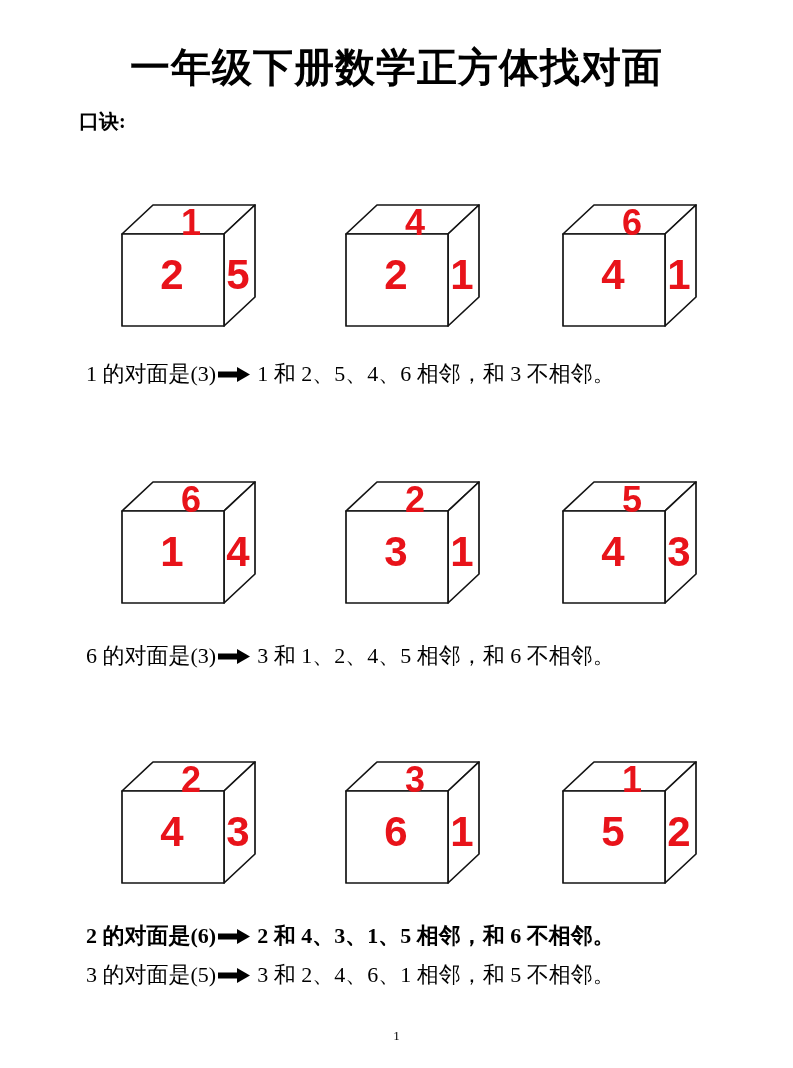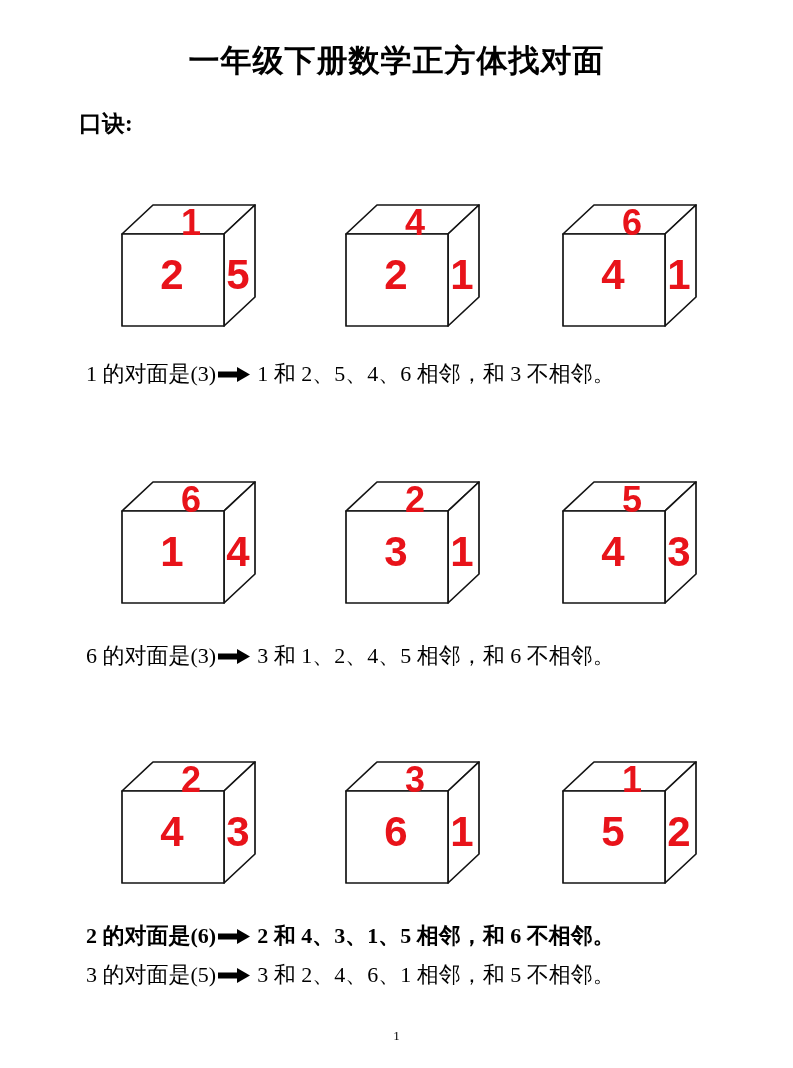--- a/index.html
+++ b/index.html
@@ -6,25 +6,25 @@
   body {
     width: 793px; height: 1068px;
     font-family: "Liberation Serif", "DejaVu Serif", serif;
     color: #000000;
   }
   .page { position: relative; width: 793px; height: 1068px; overflow: hidden; background: #ffffff; }
 
   .title {
     position: absolute; top: 40px; left: 0; width: 100%;
     margin: 0; text-align: center;
-    font-size: 31px; font-weight: bold; letter-spacing: 1px;
+    font-size: 40px; font-weight: bold; letter-spacing: 1px;
   }
   .mnemonic-label {
     position: absolute; left: 79px; top: 108px; margin: 0;
-    font-size: 23px; font-weight: bold;
+    font-size: 20px; font-weight: bold;
   }
   .mnemonic-rule {
     position: absolute; left: 79px; top: 145px; margin: 0;
     font-size: 23px; font-weight: bold; color: #e8131a;
   }
 
   .cube-row { position: absolute; left: 0; width: 793px; height: 132px; }
   .row-1 { top: 201px; }
   .row-2 { top: 478px; }
   .row-3 { top: 758px; }

